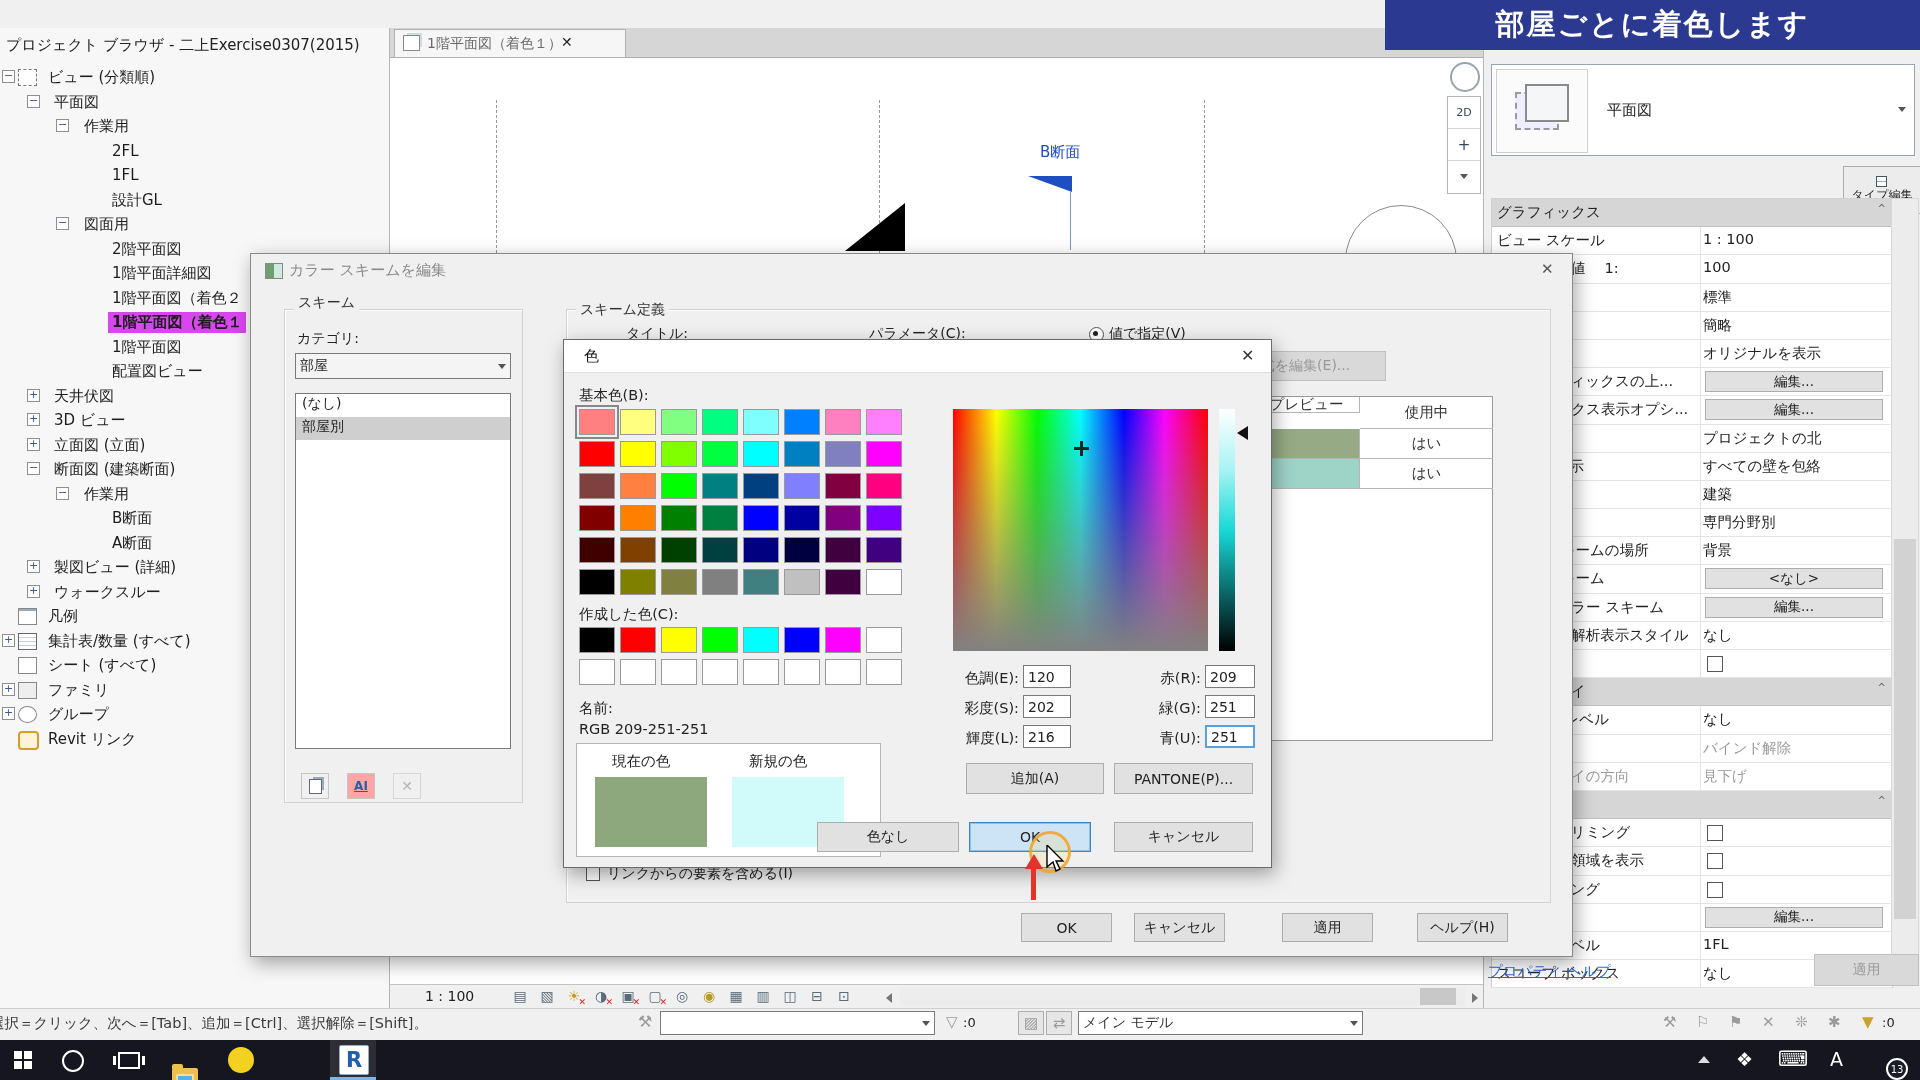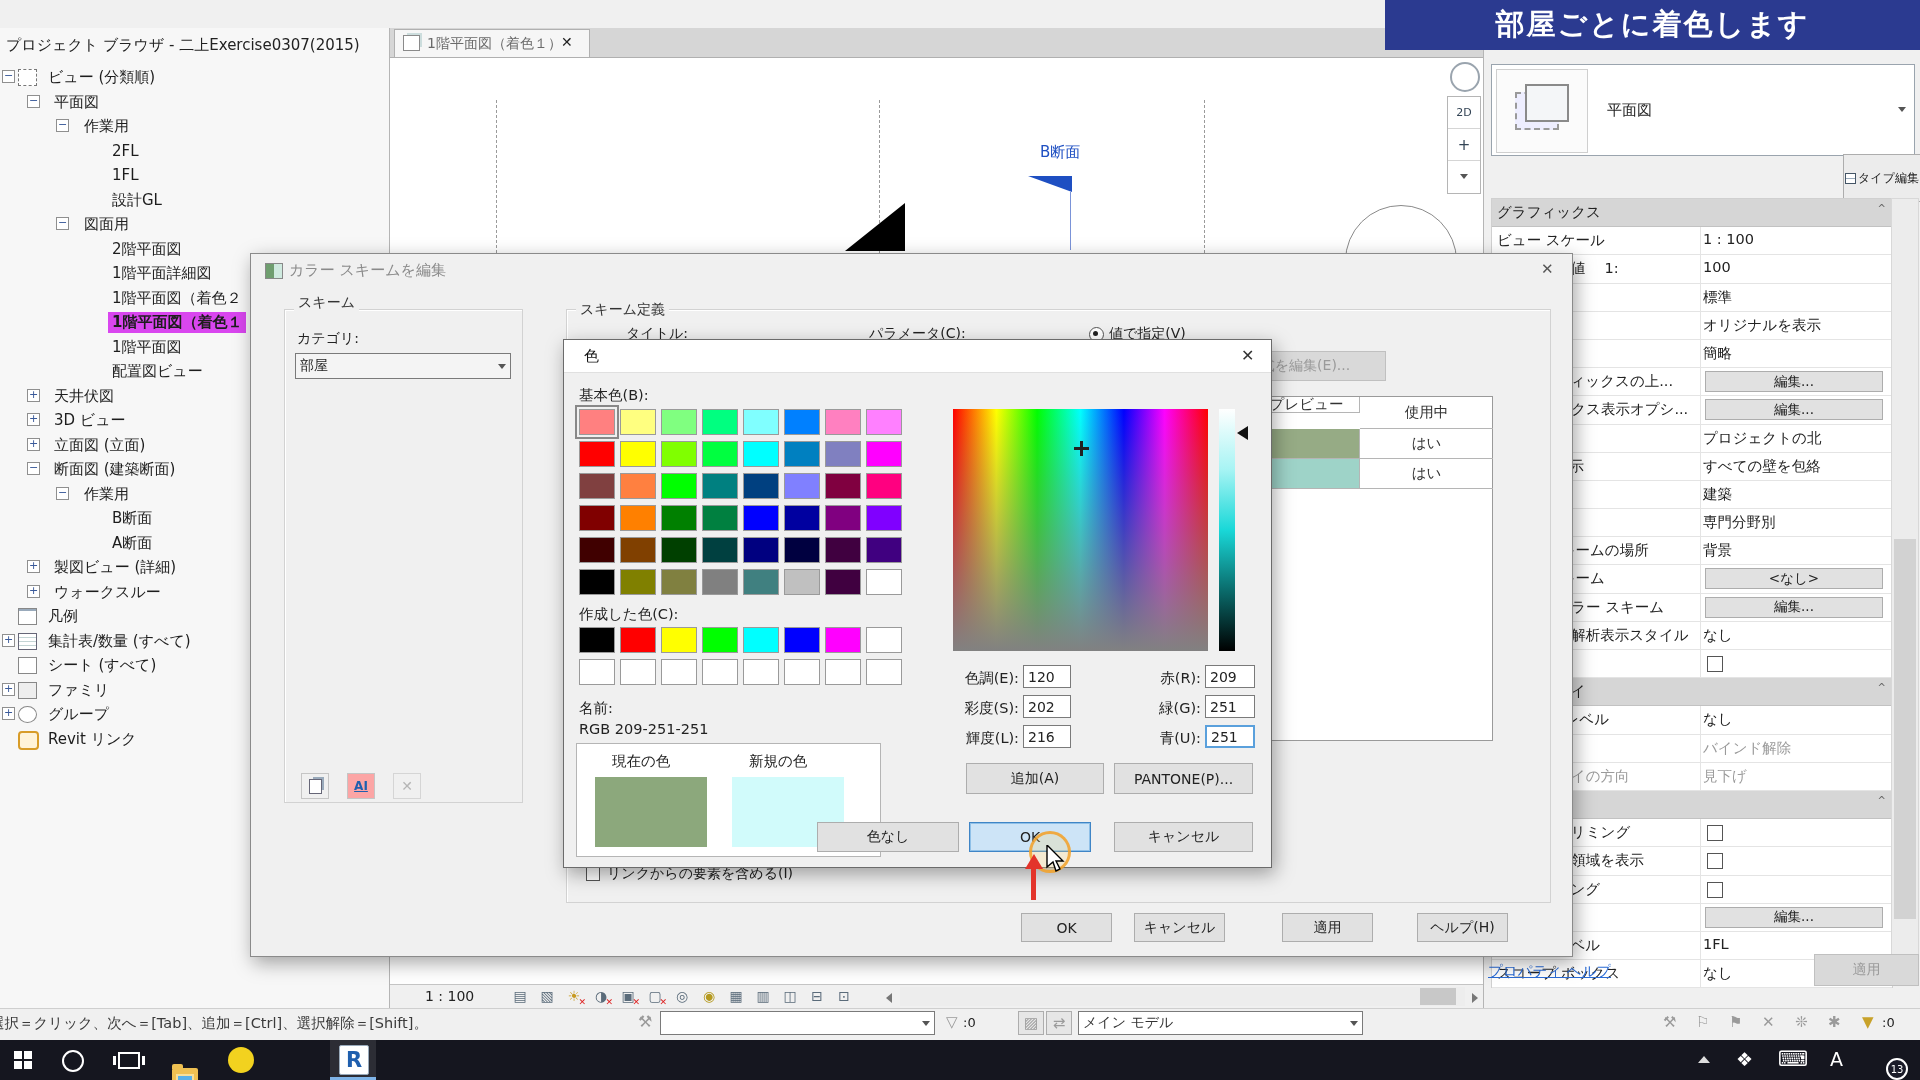--- a/index.html
+++ b/index.html
@@ -115,21 +115,21 @@
   <div class="abs" style="left:1450px;top:62px;width:26px;height:26px;border:2px solid #9aa4ae;border-radius:50%;z-index:3;background:#fff;"></div>
   <div class="abs" style="left:1447px;top:96px;width:32px;height:96px;background:#fff;border:1px solid #b5b5b5;z-index:3;">
     <div style="height:31px;border-bottom:1px solid #d5d5d5;display:flex;align-items:center;justify-content:center;font-size:11px;color:#345;">2D</div>
     <div style="height:31px;border-bottom:1px solid #d5d5d5;display:flex;align-items:center;justify-content:center;font-size:15px;color:#345;">+</div>
     <div style="height:31px;display:flex;align-items:center;justify-content:center;">
         <span class="chev"></span>
       </div>
   </div>
 
   <div class="abs" style="left:390px;top:28px;width:1093px;height:29px;background:#d6d6d6;border-bottom:1px solid #b0b0b0;z-index:4;"></div>
-  <div class="abs" style="left:394px;top:29px;width:196px;height:28px;background:#f6f6f6;border:1px solid #b0b0b0;border-bottom:none;box-sizing:border-box;z-index:5;">
+  <div class="abs" style="left:394px;top:29px;width:232px;height:28px;background:#f6f6f6;border:1px solid #b0b0b0;border-bottom:none;box-sizing:border-box;z-index:5;">
     <div class="abs" style="left:8px;top:5px;width:15px;height:14px;border:1px solid #8a8a8a;background:#fff;box-shadow:3px -3px 0 -1px #cdd;"></div>
     <div class="abs nosel" style="left:32px;top:5px;font-size:14px;color:#6a6a6a;width:128px;">1階平面図（着色１）</div>
     <div class="abs" style="left:166px;top:4px;font-size:14px;color:#222;">✕</div>
   </div>
 
   <div class="abs" style="left:0;top:28px;width:390px;height:980px;background:#f7f7f7;border-right:1px solid #b5b5b5;box-sizing:border-box;z-index:6;">
     <div class="abs nosel" style="left:6px;top:8px;font-size:15px;color:#222;width:380px;">プロジェクト ブラウザ - 二上Exercise0307(2015)</div>
     <div id="tree" class="abs" style="left:0;top:37px;width:390px;">
         <div class="trow">
           <span class="exp" style="left: 2px;">−</span>
@@ -265,21 +265,21 @@
 
   <div class="abs panel" style="left:1483px;top:50px;width:437px;height:958px;border-left:1px solid #b5b5b5;box-sizing:border-box;z-index:6;">
     <div class="abs" style="left:7px;top:14px;width:424px;height:92px;background:#fff;border:1px solid #9aa4ae;box-sizing:border-box;">
       <div class="abs" style="left:4px;top:4px;width:90px;height:82px;border:1px solid #cfcfcf;background:#fbfbfb;">
         <div class="abs" style="left:18px;top:22px;width:40px;height:34px;border:2px dashed #9a9a9a;background:#eef;"></div>
         <div class="abs" style="left:28px;top:14px;width:40px;height:34px;border:2px solid #8a8a8a;background:#f4f6f8;"></div>
       </div>
       <div class="abs nosel" style="left:115px;top:36px;font-size:15px;color:#222;">平面図</div>
       <div class="abs chev" style="left:406px;top:42px;"></div>
     </div>
-    <div class="abs btn" style="left:359px;top:104px;width:78px;height:48px;font-size:12px;background:#ececec;">
+    <div class="abs btn" style="left:359px;top:116px;width:78px;height:48px;font-size:12px;background:#ececec;flex-direction:column;">
       <span style="display:inline-block;width:9px;height:9px;border:1px solid #456;margin-right:2px;background:linear-gradient(#fff 45%,#9ab 45%,#9ab 55%,#fff 55%),linear-gradient(90deg,#fff 45%,#9ab 45%,#9ab 55%,#fff 55%);"></span>
       <span>タイプ編集</span>
     </div>
     <div id="prop-rows" class="abs" style="left:7px;top:148px;width:400px;border:1px solid #d0d0d0;border-bottom:none;">
         <div class="prow sec">
           <span class="plab">グラフィックス</span>
           <span class="seccar">^</span>
         </div>
         <div class="prow">
           <span class="plab">ビュー スケール</span>
@@ -290,28 +290,28 @@
           <span class="plab">スケールの値　 1:</span>
           <span class="pdiv"></span>
           <span class="pval">100</span>
         </div>
         <div class="prow">
           <span class="plab">モデル表示</span>
           <span class="pdiv"></span>
           <span class="pval">標準</span>
         </div>
         <div class="prow">
+          <span class="plab">詳細レベル</span>
+          <span class="pdiv"></span>
+          <span class="pval">簡略</span>
+        </div>
+        <div class="prow">
           <span class="plab">パーツ表示</span>
           <span class="pdiv"></span>
           <span class="pval">オリジナルを表示</span>
-        </div>
-        <div class="prow">
-          <span class="plab">詳細レベル</span>
-          <span class="pdiv"></span>
-          <span class="pval">簡略</span>
         </div>
         <div class="prow">
           <span class="plab">表示グラフィックスの上...</span>
           <span class="pdiv"></span>
           <span class="btn pbtn">編集...</span>
         </div>
         <div class="prow">
           <span class="plab">グラフィックス表示オプシ...</span>
           <span class="pdiv"></span>
           <span class="btn pbtn">編集...</span>
@@ -461,20 +461,24 @@
     <div class="abs nosel" style="left:38px;top:7px;font-size:15px;color:#8a8a8a;">カラー スキームを編集</div>
     <div class="abs" style="left:1290px;top:6px;font-size:15px;color:#555;">✕</div>
 
     <div class="abs grp" style="left:33px;top:55px;width:237px;height:492px;"></div>
     <div class="abs grp-label" style="left:43px;top:40px;">スキーム</div>
     <div class="abs nosel" style="left:46px;top:76px;font-size:14px;">カテゴリ:</div>
     <div class="abs input" style="left:44px;top:99px;width:216px;height:26px;background:#f4f4f4;">
       <span>部屋</span>
       <span class="chev" style="margin-left:auto;"></span>
     </div>
+    <div class="abs" style="left:44px;top:139px;width:216px;height:356px;background:#fff;border:1px solid #7a7a7a;box-sizing:border-box;" id="scheme-list">
+        <div style="height: 21px; font-size: 14px; padding: 1px 6px;">(なし)</div>
+        <div style="height: 21px; font-size: 14px; padding: 1px 6px; background: rgb(207, 207, 207);">部屋別</div>
+      </div>
     <div class="abs btn" style="left:50px;top:519px;width:28px;height:26px;background:#f0f0f0;border-color:#c5c5c5;">
       <span style="display:inline-block;width:11px;height:13px;border:1px solid #667;background:#fff;box-shadow:3px -3px 0 -1px #9ab;"></span>
     </div>
     <div class="abs btn" style="left:96px;top:519px;width:28px;height:26px;background:#fca5a5;border-color:#c5c5c5;">
       <span style="color:#1f5fae;font-weight:bold;font-size:12px;text-decoration:underline;">AI</span>
     </div>
     <div class="abs btn" style="left:142px;top:519px;width:28px;height:26px;background:#f0f0f0;border-color:#d5d5d5;color:#b5b5b5;">
       <span>✕</span>
     </div>
 

